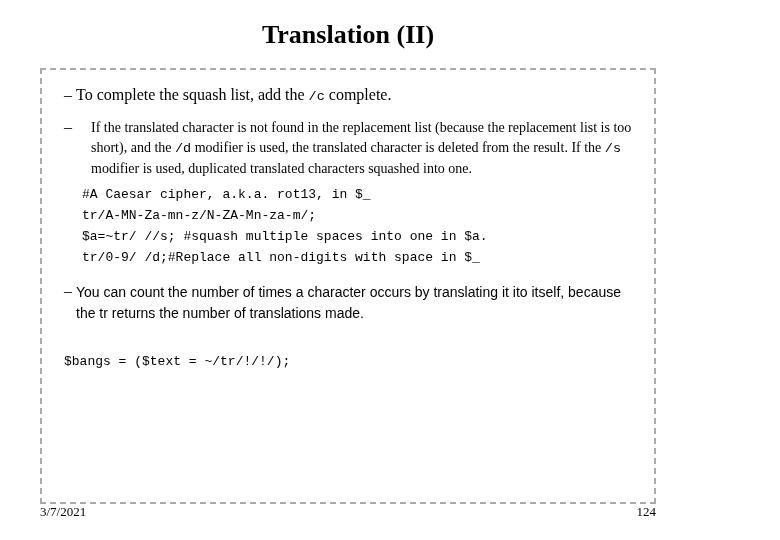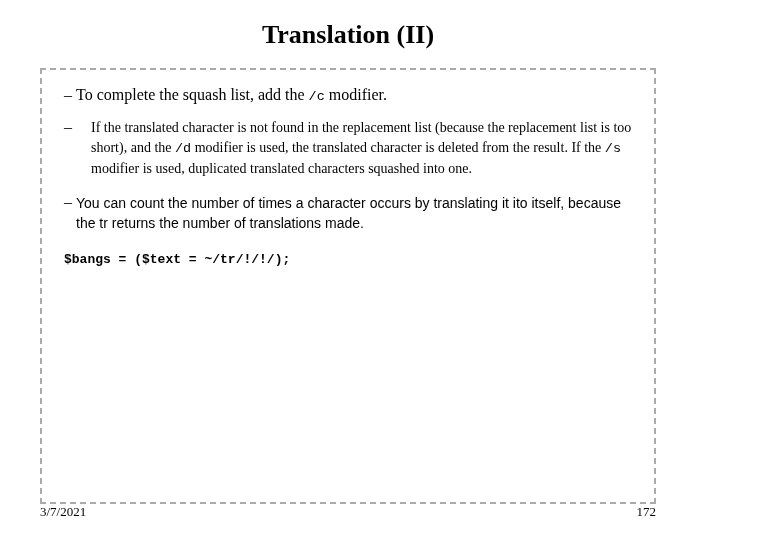--- a/index.html
+++ b/index.html
@@ -94,46 +94,52 @@
 <div class="page-container">
 
   <div class="page-title">Translation (II)</div>
 
   <div class="content-box">
 
     <div class="bullet-section">
       <div class="bullet-text-row">
         <span class="bullet-dash">–</span>
         <span class="bullet-content">
-          <span>To complete the squash list, add the </span><code>/c</code><span> modifier.</span>
+          <span>To complete the squash list, add the </span><code>/c</code><span> complete.</span>
         </span>
       </div>
     </div>
 
     <div class="bullet-section">
       <div class="bullet-text-row" style="align-items: flex-start;">
         <span class="bullet-dash">–</span>
         <span class="bullet-content" style="font-size:14px; line-height:1.45; font-family:'Times New Roman',Times,serif;margin-left:15px;">
           If the translated character is not found in the replacement list (because the replacement list is too short), and the <code>/d</code> modifier is used, the translated character is deleted from the result. If the <code>/s</code> modifier is used, duplicated translated characters squashed into one.
         </span>
       </div>
 
+      <div class="code-block code-inline-block">
+        <div>#A Caesar cipher, a.k.a. rot13, in $_</div>
+        <div>tr/A-MN-Za-mn-z/N-ZA-Mn-za-m/;</div>
+        <div>$a=~tr/ //s; #squash multiple spaces into one in $a.</div>
+        <div>tr/0-9/ /d;#Replace all non-digits with space in $_</div>
+      </div>
     </div>
 
     <div class="bullet-section">
       <div class="bullet-text-row">
         <span class="bullet-dash">–</span>
         <span class="bullet-content" style="font-size:14px; line-height:1.45; font-family:Liberation Sans, sans-serif;">You can count the number of times a character occurs by translating it ito itself, because the tr returns the number of translations made.</span>
       </div>
     </div>
 
-    <div style="margin-top: 1px; font-weight: bold;">
+    <div style="margin-top: 14px;">
       <code style="font-size:13px;">$bangs = ($text = ~/tr/!/!/);</code>
     </div>
 
   </div>
 
   <div class="footer">
     <span>3/7/2021</span>
-    <span>172</span>
+    <span>124</span>
   </div>
 
 </div>
 
 </body></html>

